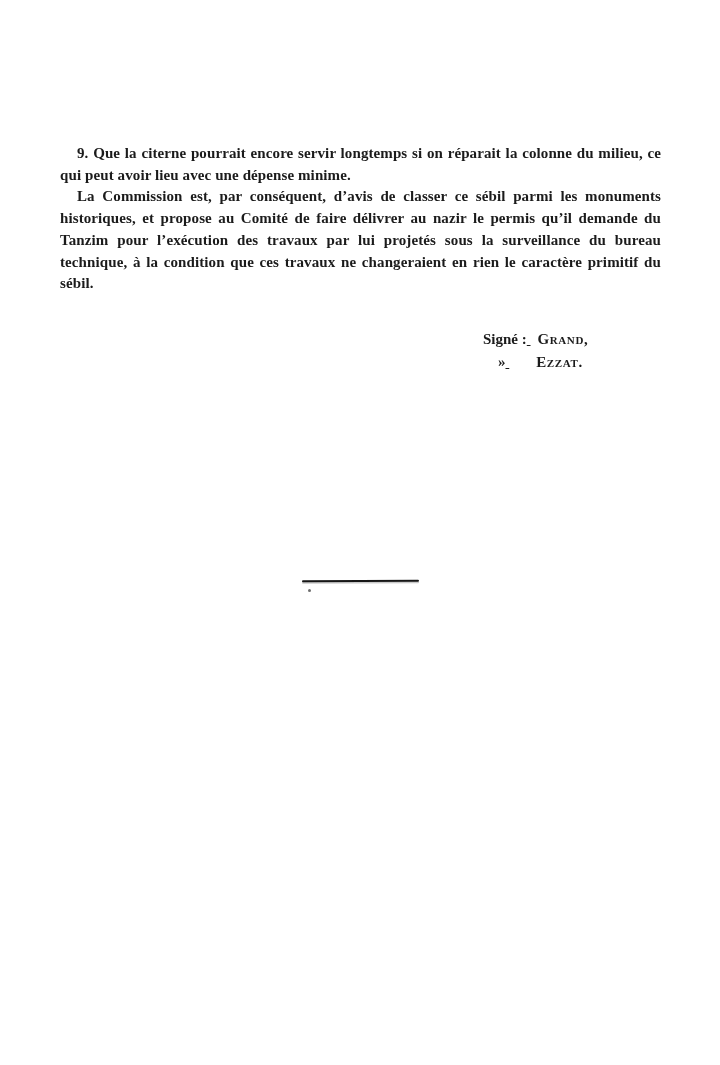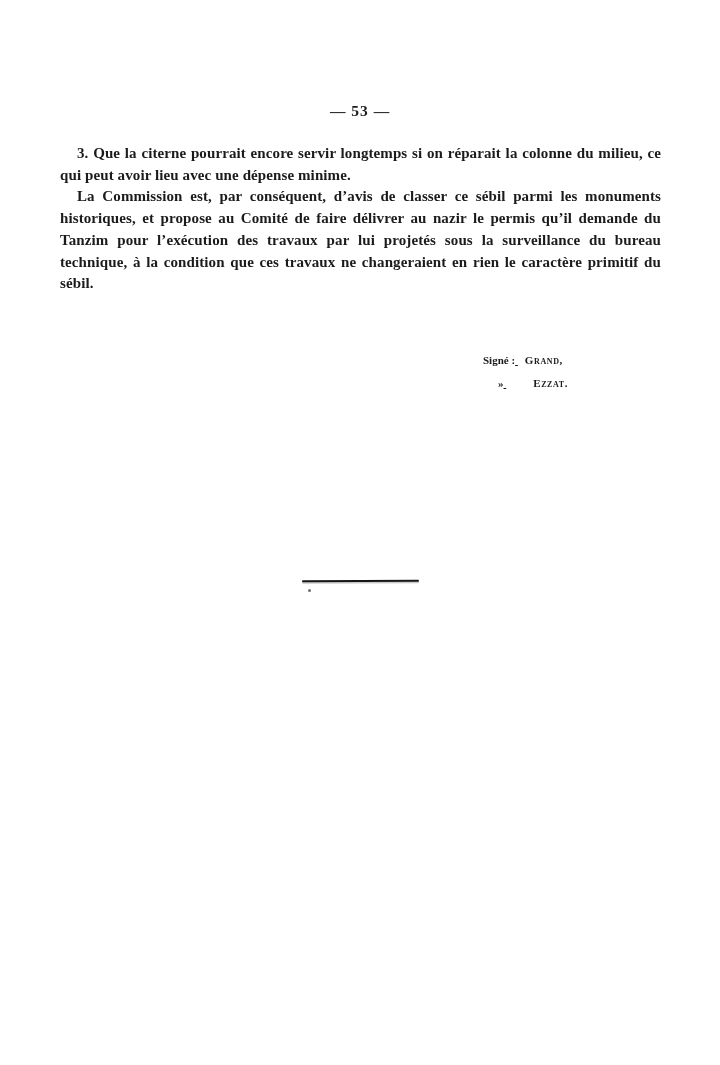--- a/index.html
+++ b/index.html
@@ -46,22 +46,22 @@
     position: absolute;
     left: 125px;
     top: 301px;
     font-size: 15px;
     line-height: 21.7px;
     white-space: nowrap;
   }
   .signature {
     position: absolute;
     left: 483px;
-    top: 349px;
-    font-size: 11px;
+    top: 328px;
+    font-size: 15px;
     line-height: 23px;
     text-decoration: underline;
   }
   .sig-row { white-space: nowrap; }
   .sig-label { display: inline-block; }
   .sig-name {
     display: inline-block;
     margin-left: 7px;
     font-variant: small-caps;
     letter-spacing: 0.6px;
@@ -93,24 +93,23 @@
     background: #4a4a4a;
     border-radius: 50%;
     opacity: 0.8;
   }
 </style>
 </head>
 <body>
 
 <div class="page">
 
-  <div class="page-number">— 53 —</div>
 
   <div class="body-text">
-    <p class="para">3. Que la citerne pourrait encore servir longtemps si on réparait la colonne du milieu, ce qui peut avoir lieu avec une dépense minime.</p>
+    <p class="para">9. Que la citerne pourrait encore servir longtemps si on réparait la colonne du milieu, ce qui peut avoir lieu avec une dépense minime.</p>
     <p class="para">La Commission est, par conséquent, d’avis de classer ce sébil parmi les monuments historiques, et propose au Comité de faire délivrer au nazir le permis qu’il demande du Tanzim pour l’exécution des travaux par lui projetés sous la surveillance du bureau technique, à la condition que ces travaux ne changeraient en rien le caractère primitif du sébil.</p>
   </div>
 
 
   <div class="signature">
     <div class="sig-row first">
       <span class="sig-label">Signé :</span>
       <span class="sig-name">Grand,</span>
     </div>
     <div class="sig-row second">

